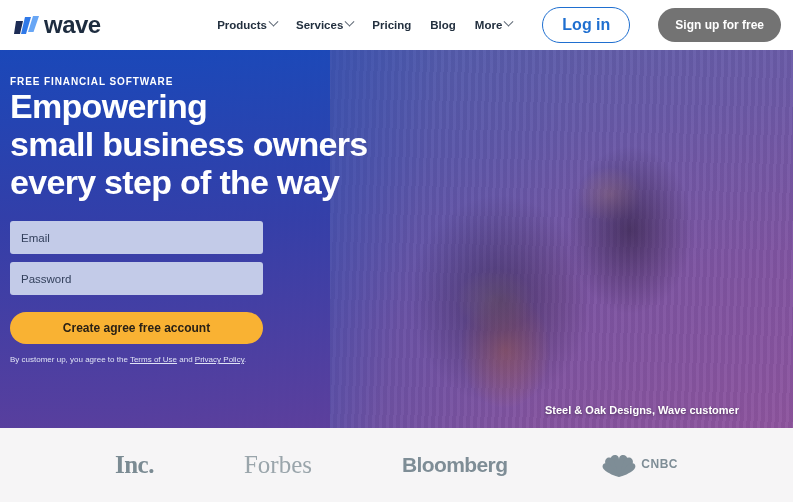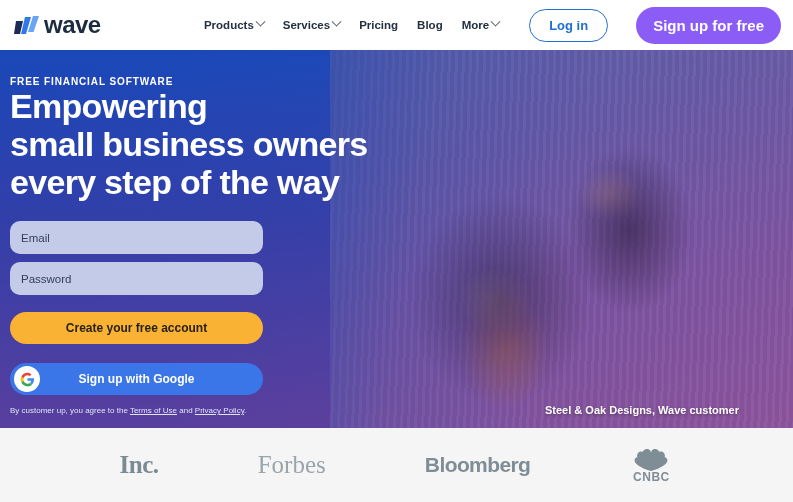--- a/index.html
+++ b/index.html
@@ -41,31 +41,31 @@
     border-bottom: 1.3px solid #5a6572;
     transform: rotate(45deg) translate(-2px,-2px);
     margin-bottom: 1px;
   }
   .btn-login {
     margin-left: 11px;
     border: 1.5px solid #1f6fd0;
     color: #1f6fd0;
     background: #fff;
     border-radius: 22px;
-    font-size: 13px; font-weight: 700;
+    font-size: 16px; font-weight: 700;
     padding: 8px 19px;
     cursor: pointer; white-space: nowrap;
   }
   .btn-signup {
     margin-left: 9px;
-    background: #8b5cf6;
+    background: #737373;
     color: #fff;
     border: none;
     border-radius: 22px;
-    font-size: 15px; font-weight: 700;
+    font-size: 12px; font-weight: 700;
     padding: 10px 17px;
     cursor: pointer; white-space: nowrap;
   }
 
   
   .hero {
     position: relative;
     height: 378px;
     overflow: hidden;
     background: #2a50a8;
@@ -112,21 +112,21 @@
   .headline {
     font-size: 34px; line-height: 38px;
     font-weight: 700; color: #ffffff;
     letter-spacing: -0.7px;
     margin-bottom: 20px;
     white-space: nowrap;
   }
   .field {
     width: 253px; height: 33px;
     background: #c3cbe8;
-    border: none; border-radius: 10px;
+    border: none; border-radius: 3px;
     color: #2f3b55; font-size: 11.5px;
     font-family: "Liberation Sans", sans-serif;
     padding: 0 11px;
     display: block;
     margin-bottom: 8px;
     outline: none;
   }
   .field::placeholder { color: #33405c; opacity: 1; }
   .btn-cta {
     width: 253px; height: 32px;
@@ -178,21 +178,21 @@
     letter-spacing: -0.5px;
   }
   .press-forbes {
     font-family: "Liberation Serif", serif;
     font-size: 25px; font-weight: 400; color: #9aa5ab;
   }
   .press-bloomberg {
     font-size: 21px; font-weight: 700; color: #7e8d96;
     letter-spacing: -0.6px;
   }
-  .press-cnbc { display: flex; flex-direction: column; align-items: center; justify-content: space-between; }
+  .press-cnbc { display: flex; align-items: center; justify-content: space-between; }
   .cnbc-word {
     font-size: 12px; font-weight: 700; color: #7e8d96;
     letter-spacing: 0.5px; margin-top: -2px;
   }
 </style>
 </head>
 <body>
 
 <div class="header">
 
@@ -248,33 +248,22 @@
     <div class="headline">
       <div>Empowering</div>
       <div>small business owners</div>
       <div>every step of the way</div>
     </div>
 
     <input class="field" type="text" placeholder="Email" style="">
 
     <input class="field" type="password" placeholder="Password" style="">
 
-    <button class="btn-cta">Create your free account</button>
-
-    <button class="btn-google">
-      <span class="g-circle">
-        <svg width="15" height="15" viewBox="0 0 48 48">
-          <path fill="#4285F4" d="M45 24c0-1.6-.1-2.7-.4-4H24v7.6h12c-.2 2-1.5 5-4.4 7l6.7 5.2C42.2 36.2 45 30.6 45 24z"></path>
-          <path fill="#34A853" d="M24 46c5.9 0 10.9-2 14.5-5.3l-6.9-5.4c-1.9 1.3-4.4 2.2-7.6 2.2-5.8 0-10.7-3.9-12.5-9.2l-7.1 5.5C8 41.2 15.4 46 24 46z"></path>
-          <path fill="#FBBC05" d="M11.5 28.3c-.5-1.4-.7-2.8-.7-4.3s.3-3 .7-4.3l-7.1-5.5C2.9 17.1 2 20.4 2 24s.9 6.9 2.4 9.8l7.1-5.5z"></path>
-          <path fill="#EA4335" d="M24 10.6c3.3 0 5.5 1.4 6.8 2.6l5.9-5.8C33 4 29 2 24 2 15.4 2 8 6.8 4.4 14.2l7.1 5.5C13.3 14.5 18.2 10.6 24 10.6z"></path>
-        </svg>
-      </span>
-      <span>Sign up with Google</span>
-    </button>
+    <button class="btn-cta">Create agree free account</button>
+
 
     <div class="legal">
       <span>By customer up, you agree to the </span><a href="#">Terms of Use</a><span> and </span><a href="#">Privacy Policy</a><span>.</span>
     </div>
   </div>
 
   <div class="photo-caption">Steel &amp; Oak Designs, Wave customer</div>
 </div>
 
 <div class="logobar">

